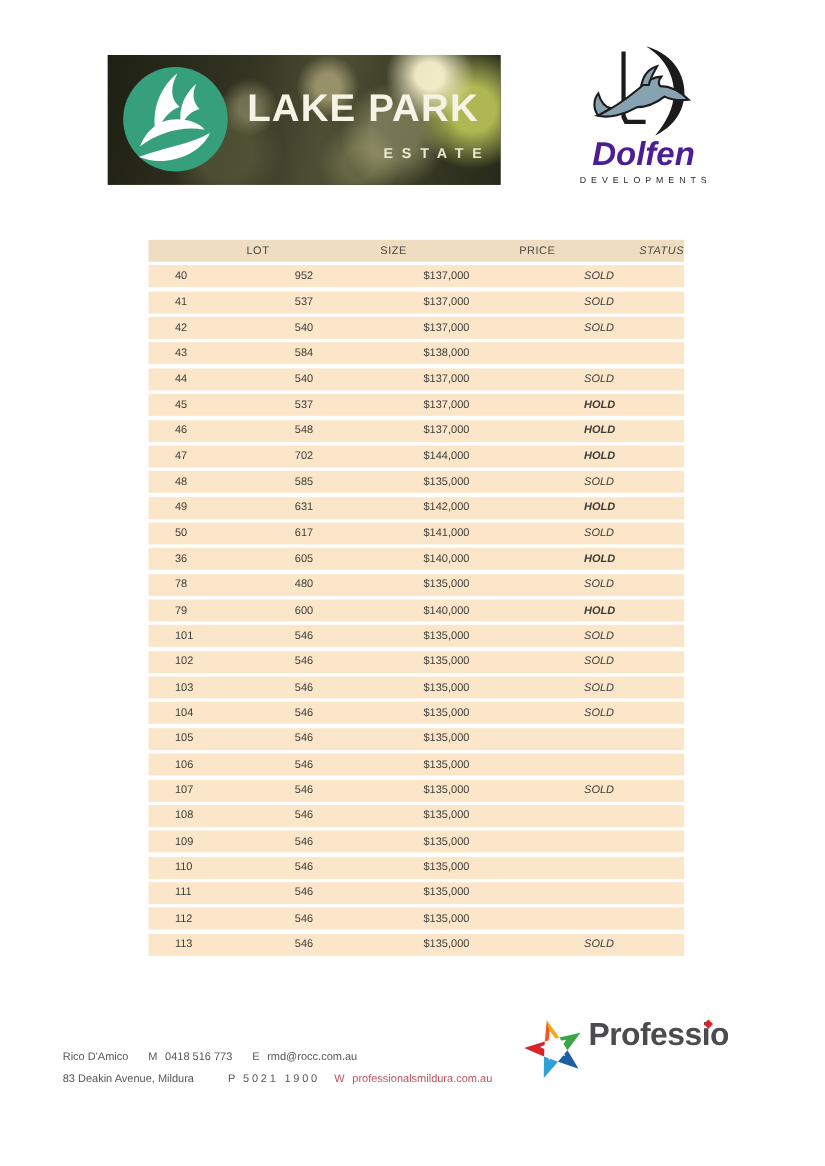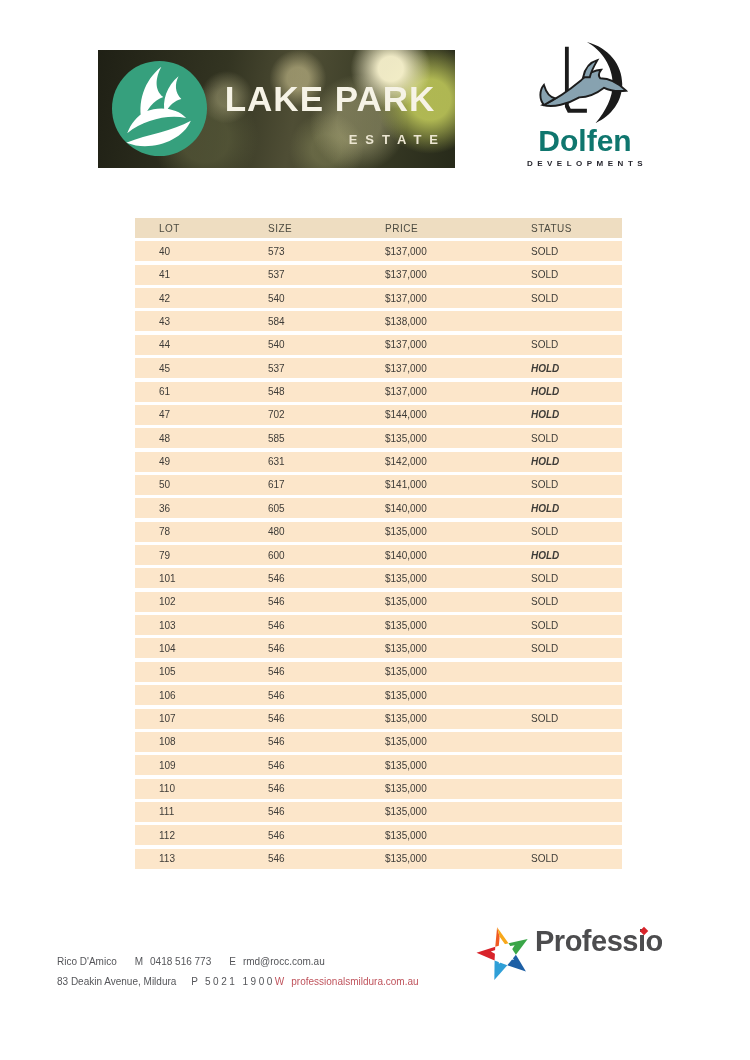--- a/index.html
+++ b/index.html
@@ -31,44 +31,44 @@
     text-align:center; white-space:nowrap;
   }
   .lp-subtitle {
     position:absolute; left:116px; top:82px; width:232px; text-align:right;
     font-size:13px; font-weight:bold; color:#ece6d2; letter-spacing:8px; text-indent:8px;
   }
 
   
   .dolfen { position:absolute; left:512px; top:42px; width:146px; height:140px; text-align:center; }
   .dolfen-mark { display:block; margin:0 auto; width:96px; height:84px; }
-  .dolfen-name { font-size:30px; font-weight:bold; color:#0f766e; line-height:1.1; margin-top:-2px; }
-  .dolfen-tag  { font-size:8px; font-weight:bold; color:#26262e; letter-spacing:4.5px; text-indent:4px; margin-top:2px; }
+  .dolfen-name { font-size:30px; font-weight:bold; font-style:italic; color:#4c1d95; line-height:1.1; margin-top:-2px; }
+  .dolfen-tag  { font-size:8px; font-weight:normal; color:#26262e; letter-spacing:4.5px; text-indent:4px; margin-top:2px; }
 
   
   .price-table { position:absolute; left:135px; top:218px; width:487px; }
   .t-row {
     display:flex; align-items:center; height:20px; margin-bottom:3.36px;
     background:#fce6ca; font-size:10px; color:#3e3c38;
   }
-  .t-header { background:#eeddc1; color:#4b4a40; letter-spacing:0.5px; }
+  .t-header { background:#eeddc1; color:#4b4a40; letter-spacing:0.5px;text-align:right; }
   .c { flex:none; }
   .c.lot    { width:110px; padding-left:24px; }
   .c.size   { width:125px; padding-left:23px; }
   .c.price  { width:135px; padding-left:15px; }
-  .c.status { flex:1; padding-left:26px; }
+  .c.status { flex:1; padding-left:26px;font-style:italic; }
   .c.status.hold { font-style:italic; font-weight:bold; }
 
   
   .contact { position:absolute; left:57px; top:956px; font-size:10px; color:#55565a; }
   .contact .line { margin-bottom:9px; white-space:nowrap; }
   .seg-agent   { margin-right:18px; }
   .seg-mobile  { margin-right:18px; }
-  .seg-address { margin-right:15px; }
-  .seg-phone   { letter-spacing:2.5px; }
+  .seg-address { margin-right:31px; }
+  .seg-phone   { margin-right:13px; letter-spacing:2.5px; }
   .lbl { margin-right:7px; }
   .red { color:#bf525b; }
 
   
   .prof { position:absolute; left:475px; top:921px; width:240px; height:66px; }
   .prof-star { position:absolute; left:0; top:3px; width:58px; height:58px; }
   .prof-name { position:absolute; left:60px; top:4px; font-size:29px; font-weight:bold;
                color:#4c4c4e; letter-spacing:-0.5px; white-space:nowrap; }
   .prof-idot { position:absolute; left:166px; top:7px; width:6px; height:6px; background:#d8232a;
                transform:rotate(45deg); }
@@ -108,21 +108,21 @@
   <div class="price-table">
     <div class="t-row t-header">
       <div class="c lot">LOT</div>
       <div class="c size">SIZE</div>
       <div class="c price">PRICE</div>
       <div class="c status">STATUS</div>
     </div>
     <div id="t-body">
         <div class="t-row">
     <div class="c lot">40</div>
-    <div class="c size">573</div>
+    <div class="c size">952</div>
     <div class="c price">$137,000</div>
     <div class="c status">SOLD</div>
   </div>
         <div class="t-row">
     <div class="c lot">41</div>
     <div class="c size">537</div>
     <div class="c price">$137,000</div>
     <div class="c status">SOLD</div>
   </div>
         <div class="t-row">
@@ -143,21 +143,21 @@
     <div class="c price">$137,000</div>
     <div class="c status">SOLD</div>
   </div>
         <div class="t-row">
     <div class="c lot">45</div>
     <div class="c size">537</div>
     <div class="c price">$137,000</div>
     <div class="c status hold">HOLD</div>
   </div>
         <div class="t-row">
-    <div class="c lot">61</div>
+    <div class="c lot">46</div>
     <div class="c size">548</div>
     <div class="c price">$137,000</div>
     <div class="c status hold">HOLD</div>
   </div>
         <div class="t-row">
     <div class="c lot">47</div>
     <div class="c size">702</div>
     <div class="c price">$144,000</div>
     <div class="c status hold">HOLD</div>
   </div>

